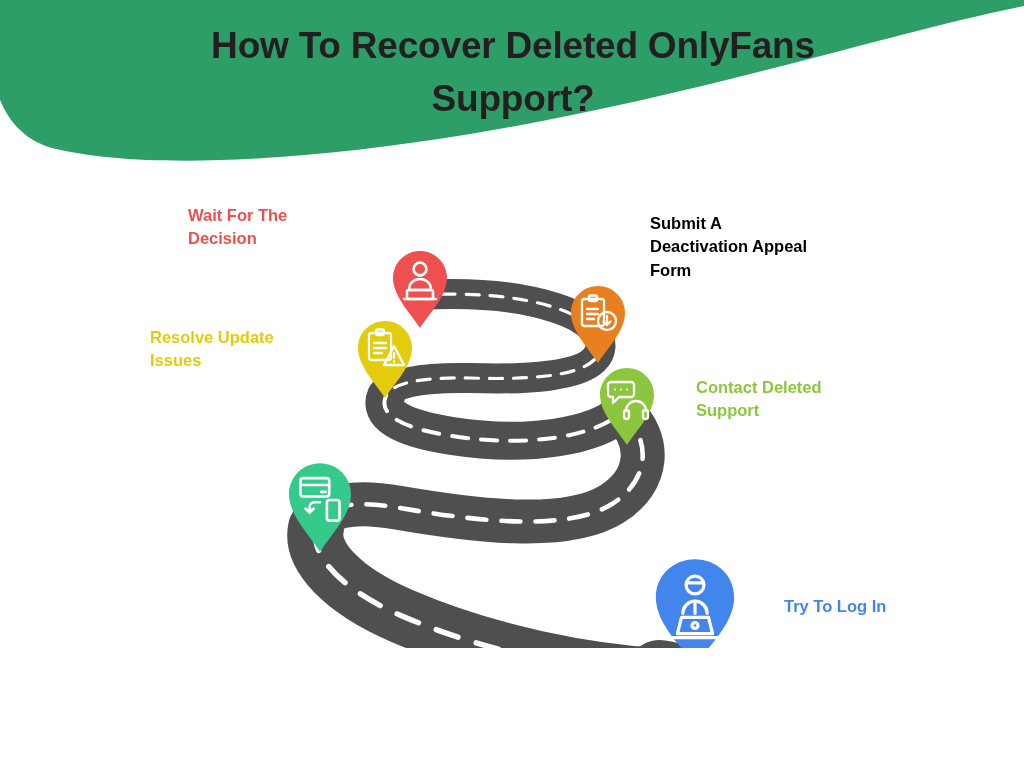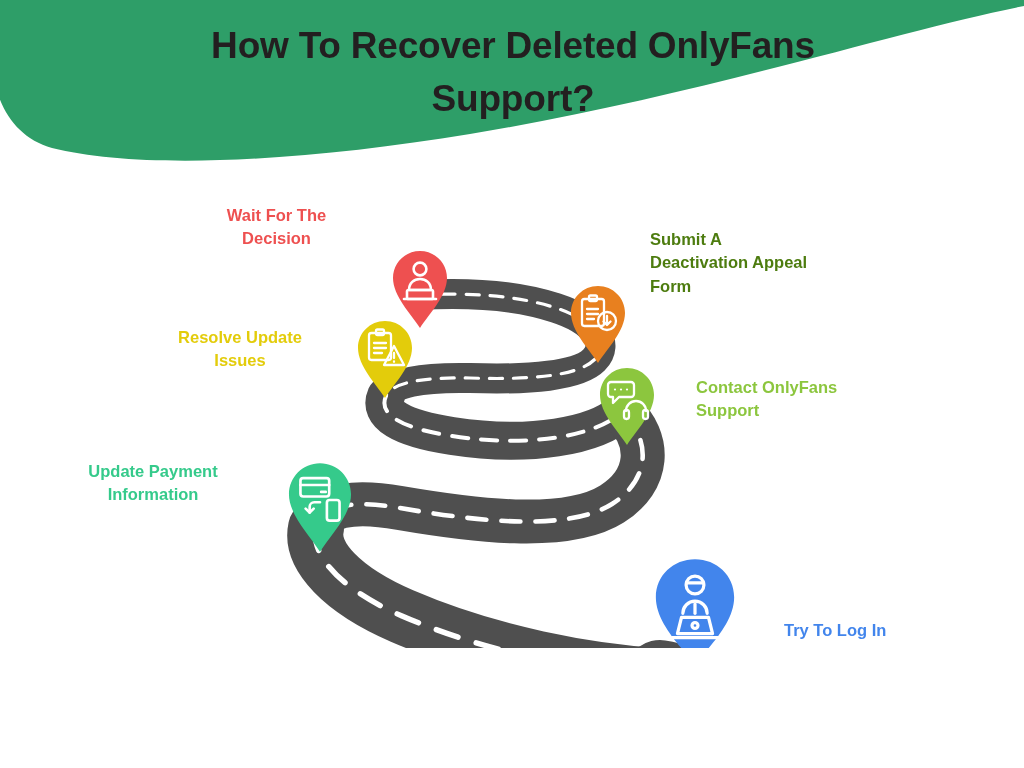--- a/index.html
+++ b/index.html
@@ -43,21 +43,21 @@
   }
 
   .step-label {
     position: absolute;
     z-index: 6;
     font-size: 16.5px;
     font-weight: bold;
     line-height: 1.42;
     white-space: pre-line;
   }
-  .step-label.align-right { text-align: center; }
+  .step-label.align-right { text-align: left; }
   .step-label.align-left  { text-align: left; }
 
   .pin {
     position: absolute;
     z-index: 7;
     width: 62px;
     height: 80px;
   }
   .pin svg { display: block; width: 100%; height: 100%; }
 
@@ -122,21 +122,21 @@
       <path d="M31 1 C16 1 4 13 4 28 C4 46 22 64 31 78 C40 64 58 46 58 28 C58 13 46 1 31 1 Z" fill="#ee5050"></path>
       <g fill="none" stroke="#ffffff" stroke-width="2.6" stroke-linecap="round" stroke-linejoin="round">
         <circle cx="31" cy="19" r="6.4"></circle>
         <path d="M20 40 C20 33 25 29 31 29 C37 29 42 33 42 40 Z"></path>
         <rect x="18" y="40" width="26" height="9" rx="1.6"></rect>
         <path d="M15 49 L47 49"></path>
       </g>
     </svg>
   </div>
 
-  <div class="step-label align-left" style="left:650px; top:228px; width:220px; color:#4d7c0f;">Submit A
+  <div class="step-label align-left" style="left:650px; top:212px; width:220px; color:#000000;">Submit A
 Deactivation Appeal
 Form</div>
   <div class="pin" style="left:567px; top:285px;">
     <svg viewBox="0 0 62 80">
       <path d="M31 1 C16 1 4 13 4 28 C4 46 22 64 31 78 C40 64 58 46 58 28 C58 13 46 1 31 1 Z" fill="#e8801f"></path>
       <g fill="none" stroke="#ffffff" stroke-width="2.3" stroke-linecap="round" stroke-linejoin="round">
         <rect x="15" y="14" width="22" height="27" rx="2.4"></rect>
         <rect x="22" y="10.5" width="8" height="5.5" rx="1.4"></rect>
         <path d="M20 24 L31 24 M20 29 L31 29 M20 34 L27 34"></path>
         <circle cx="40" cy="36" r="9"></circle>
@@ -153,54 +153,52 @@
       <g fill="none" stroke="#ffffff" stroke-width="2.3" stroke-linecap="round" stroke-linejoin="round">
         <rect x="15" y="13" width="22" height="27" rx="2.4"></rect>
         <rect x="22" y="9.5" width="8" height="5.5" rx="1.4"></rect>
         <path d="M20 23 L32 23 M20 28 L32 28 M20 33 L28 33"></path>
         <path d="M40 26 L50 45 L30 45 Z"></path>
         <path d="M40 33 L40 38 M40 41.5 L40 41.8"></path>
       </g>
     </svg>
   </div>
 
-  <div class="step-label align-left" style="left:696px; top:376px; width:215px; color:#8cc63e;">Contact OnlyFans
+  <div class="step-label align-left" style="left:696px; top:376px; width:215px; color:#8cc63e;">Contact Deleted
 Support</div>
   <div class="pin" style="left:596px; top:367px;">
     <svg viewBox="0 0 62 80">
       <path d="M31 1 C16 1 4 13 4 28 C4 46 22 64 31 78 C40 64 58 46 58 28 C58 13 46 1 31 1 Z" fill="#8cc63e"></path>
       <g fill="none" stroke="#ffffff" stroke-width="2.3" stroke-linecap="round" stroke-linejoin="round">
         <path d="M15 15 L35 15 A3 3 0 0 1 38 18 L38 27 A3 3 0 0 1 35 30 L23 30 L17 36 L17 30 L15 30 A3 3 0 0 1 12 27 L12 18 A3 3 0 0 1 15 15 Z"></path>
         <circle cx="19" cy="22.5" r="1.1" fill="#ffffff" stroke="none"></circle>
         <circle cx="25" cy="22.5" r="1.1" fill="#ffffff" stroke="none"></circle>
         <circle cx="31" cy="22.5" r="1.1" fill="#ffffff" stroke="none"></circle>
         <path d="M30 44 A10 10 0 0 1 50 44"></path>
         <rect x="28" y="43" width="5" height="9" rx="2.4"></rect>
         <rect x="47" y="43" width="5" height="9" rx="2.4"></rect>
       </g>
     </svg>
   </div>
 
-  <div class="step-label align-right" style="left:62px; top:460px; width:182px; color:#35ca8b;">Update Payment
-Information</div>
   <div class="pin" style="left:284px; top:462px; width:72px; height:92px;">
     <svg viewBox="0 0 62 80">
       <path d="M31 1 C16 1 4 13 4 28 C4 46 22 64 31 78 C40 64 58 46 58 28 C58 13 46 1 31 1 Z" fill="#35ca8b"></path>
       <g fill="none" stroke="#ffffff" stroke-width="2.3" stroke-linecap="round" stroke-linejoin="round">
         <rect x="14" y="14" width="25" height="16" rx="2.4"></rect>
         <path d="M14 20 L39 20"></path>
         <path d="M32 26 L36 26"></path>
         <path d="M22 44 L22 39 A4 4 0 0 1 26 35 L31 35"></path>
         <path d="M18.5 40.5 L22 44 L25.5 40.5"></path>
         <rect x="37" y="33" width="11" height="18" rx="2.4"></rect>
       </g>
     </svg>
   </div>
 
-  <div class="step-label align-left" style="left:784px; top:595px; width:200px; color:#4285ec;margin-top:24px;">Try To Log In</div>
+  <div class="step-label align-left" style="left:784px; top:595px; width:200px; color:#4285ec;">Try To Log In</div>
   <div class="pin" style="left:652px; top:558px; width:86px; height:108px;">
     <svg viewBox="0 0 62 80">
       <path d="M31 1 C15 1 2 13 2 29 C2 48 21 66 31 79 C41 66 60 48 60 29 C60 13 47 1 31 1 Z" fill="#4285ec"></path>
       <g fill="none" stroke="#ffffff" stroke-width="2.4" stroke-linecap="round" stroke-linejoin="round">
         <circle cx="31" cy="20" r="6.6"></circle>
         <path d="M24.6 18.5 L37.4 18.5"></path>
         <path d="M22 41 A9 9 0 0 1 40 41"></path>
         <path d="M31 34 L31 41"></path>
         <path d="M21 44 L41 44 L44 56 L18 56 Z"></path>
         <circle cx="31" cy="50" r="2.2"></circle>

